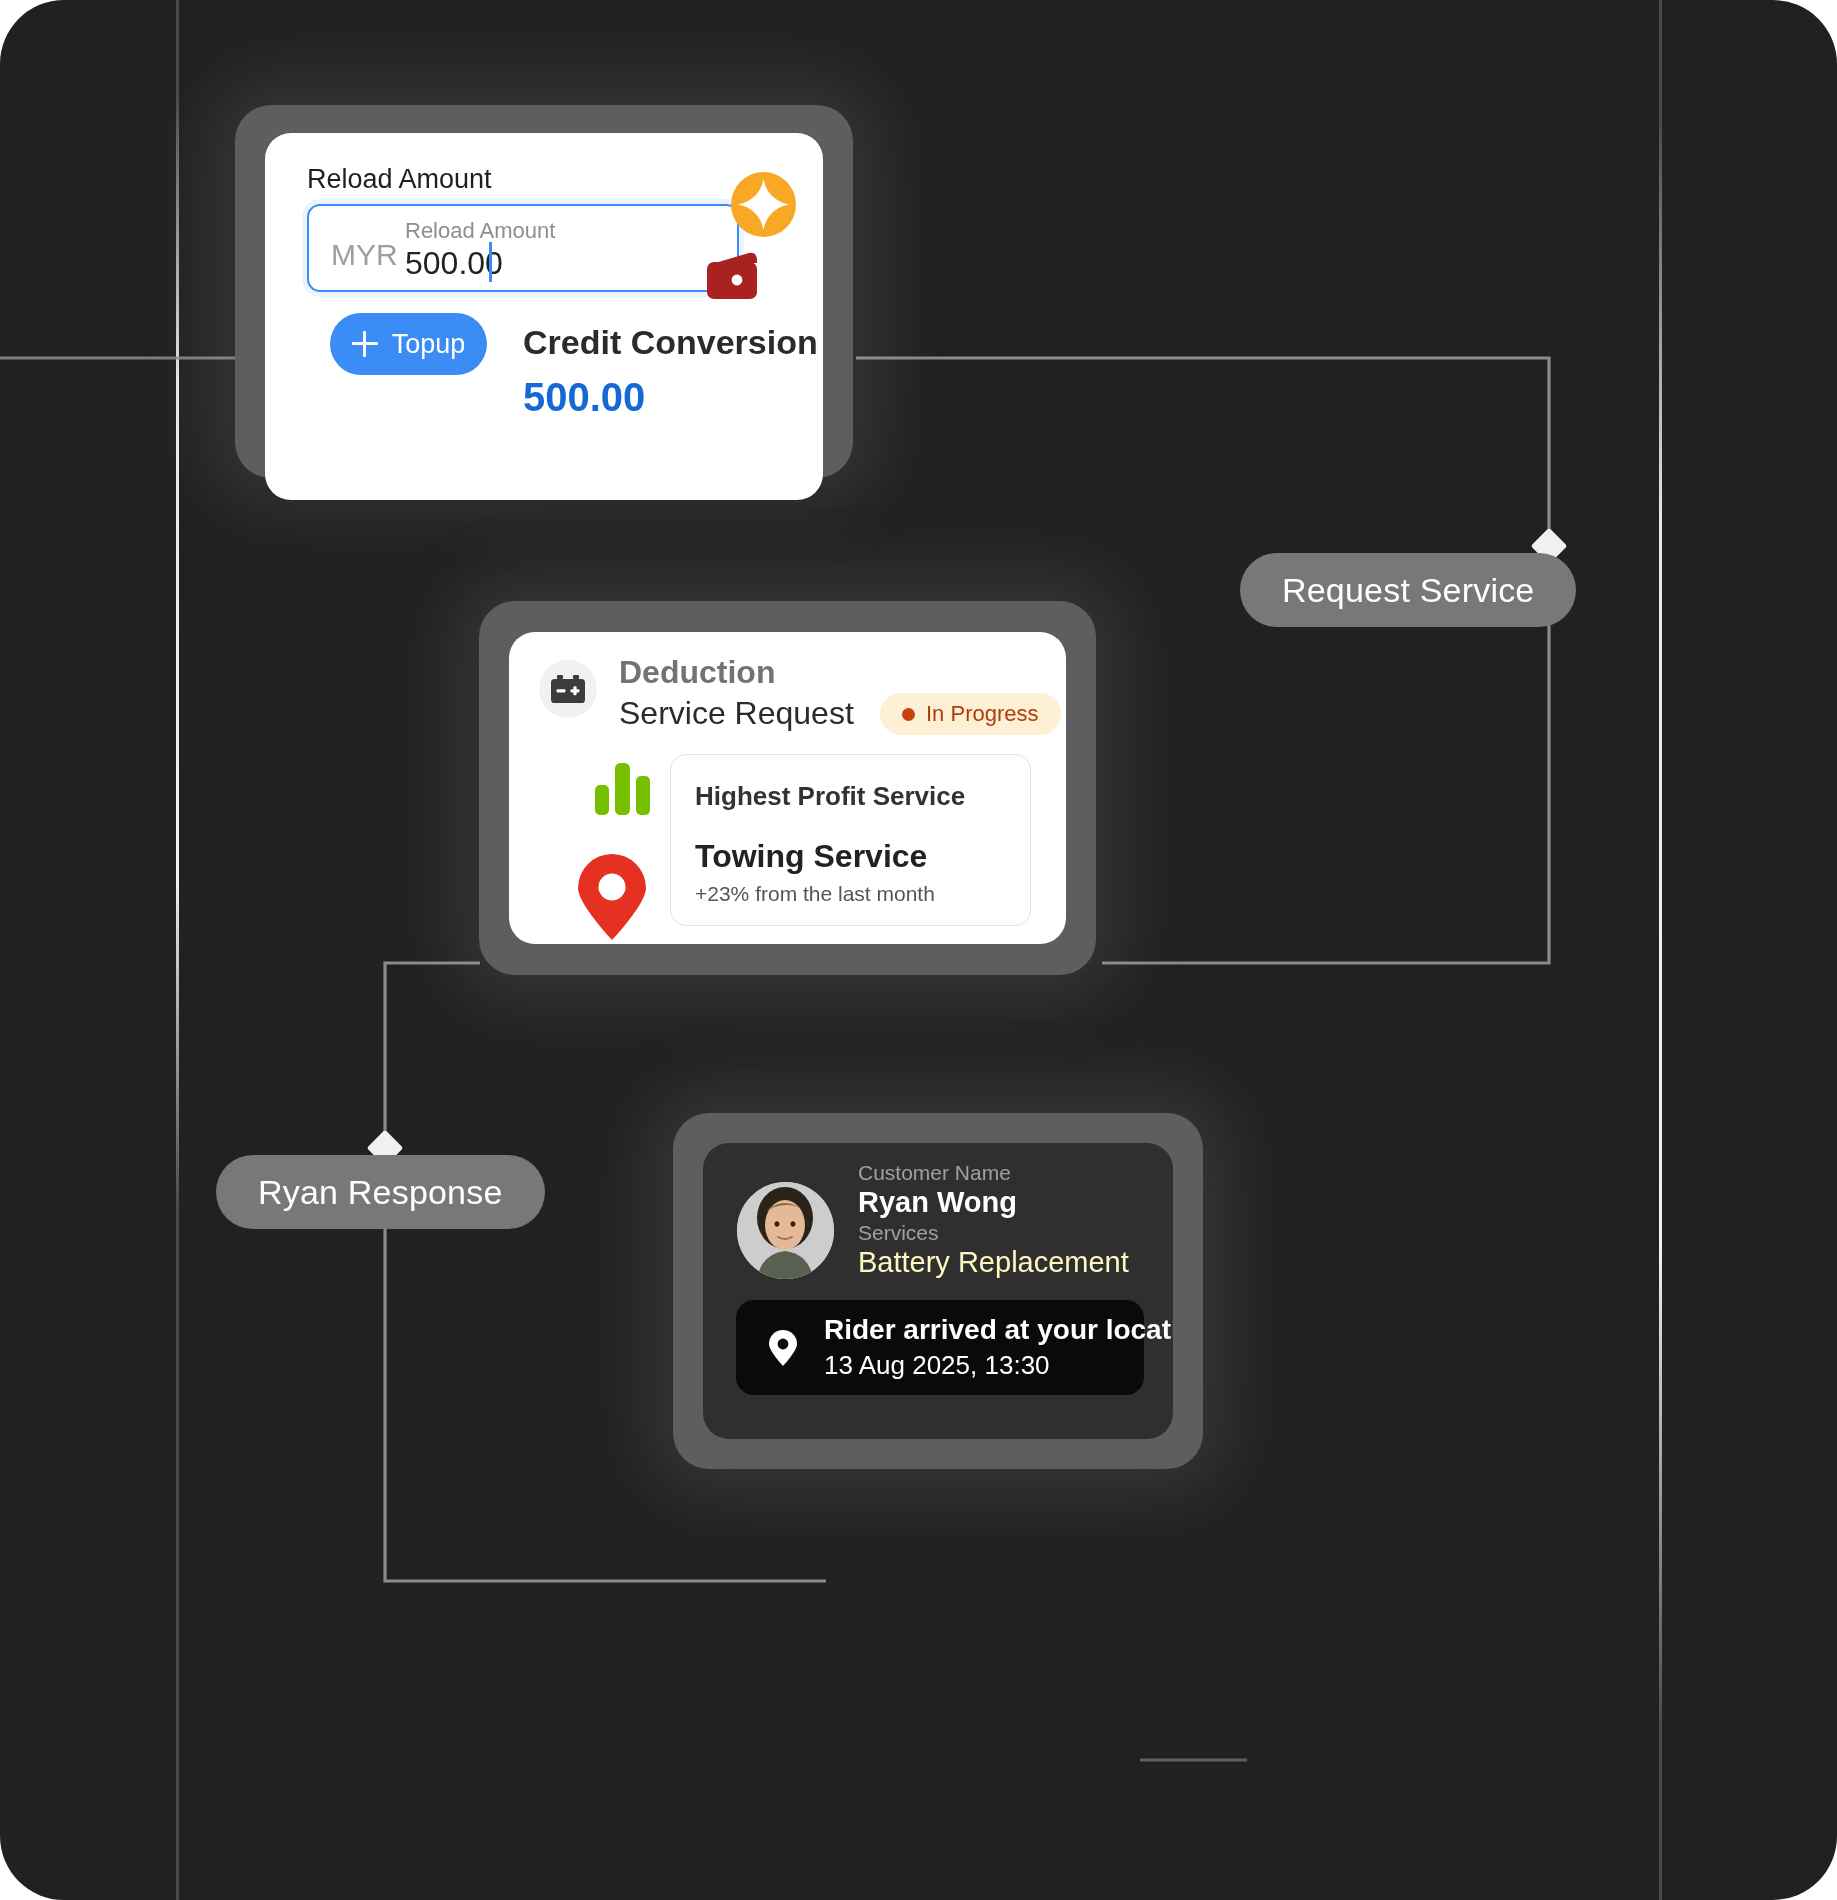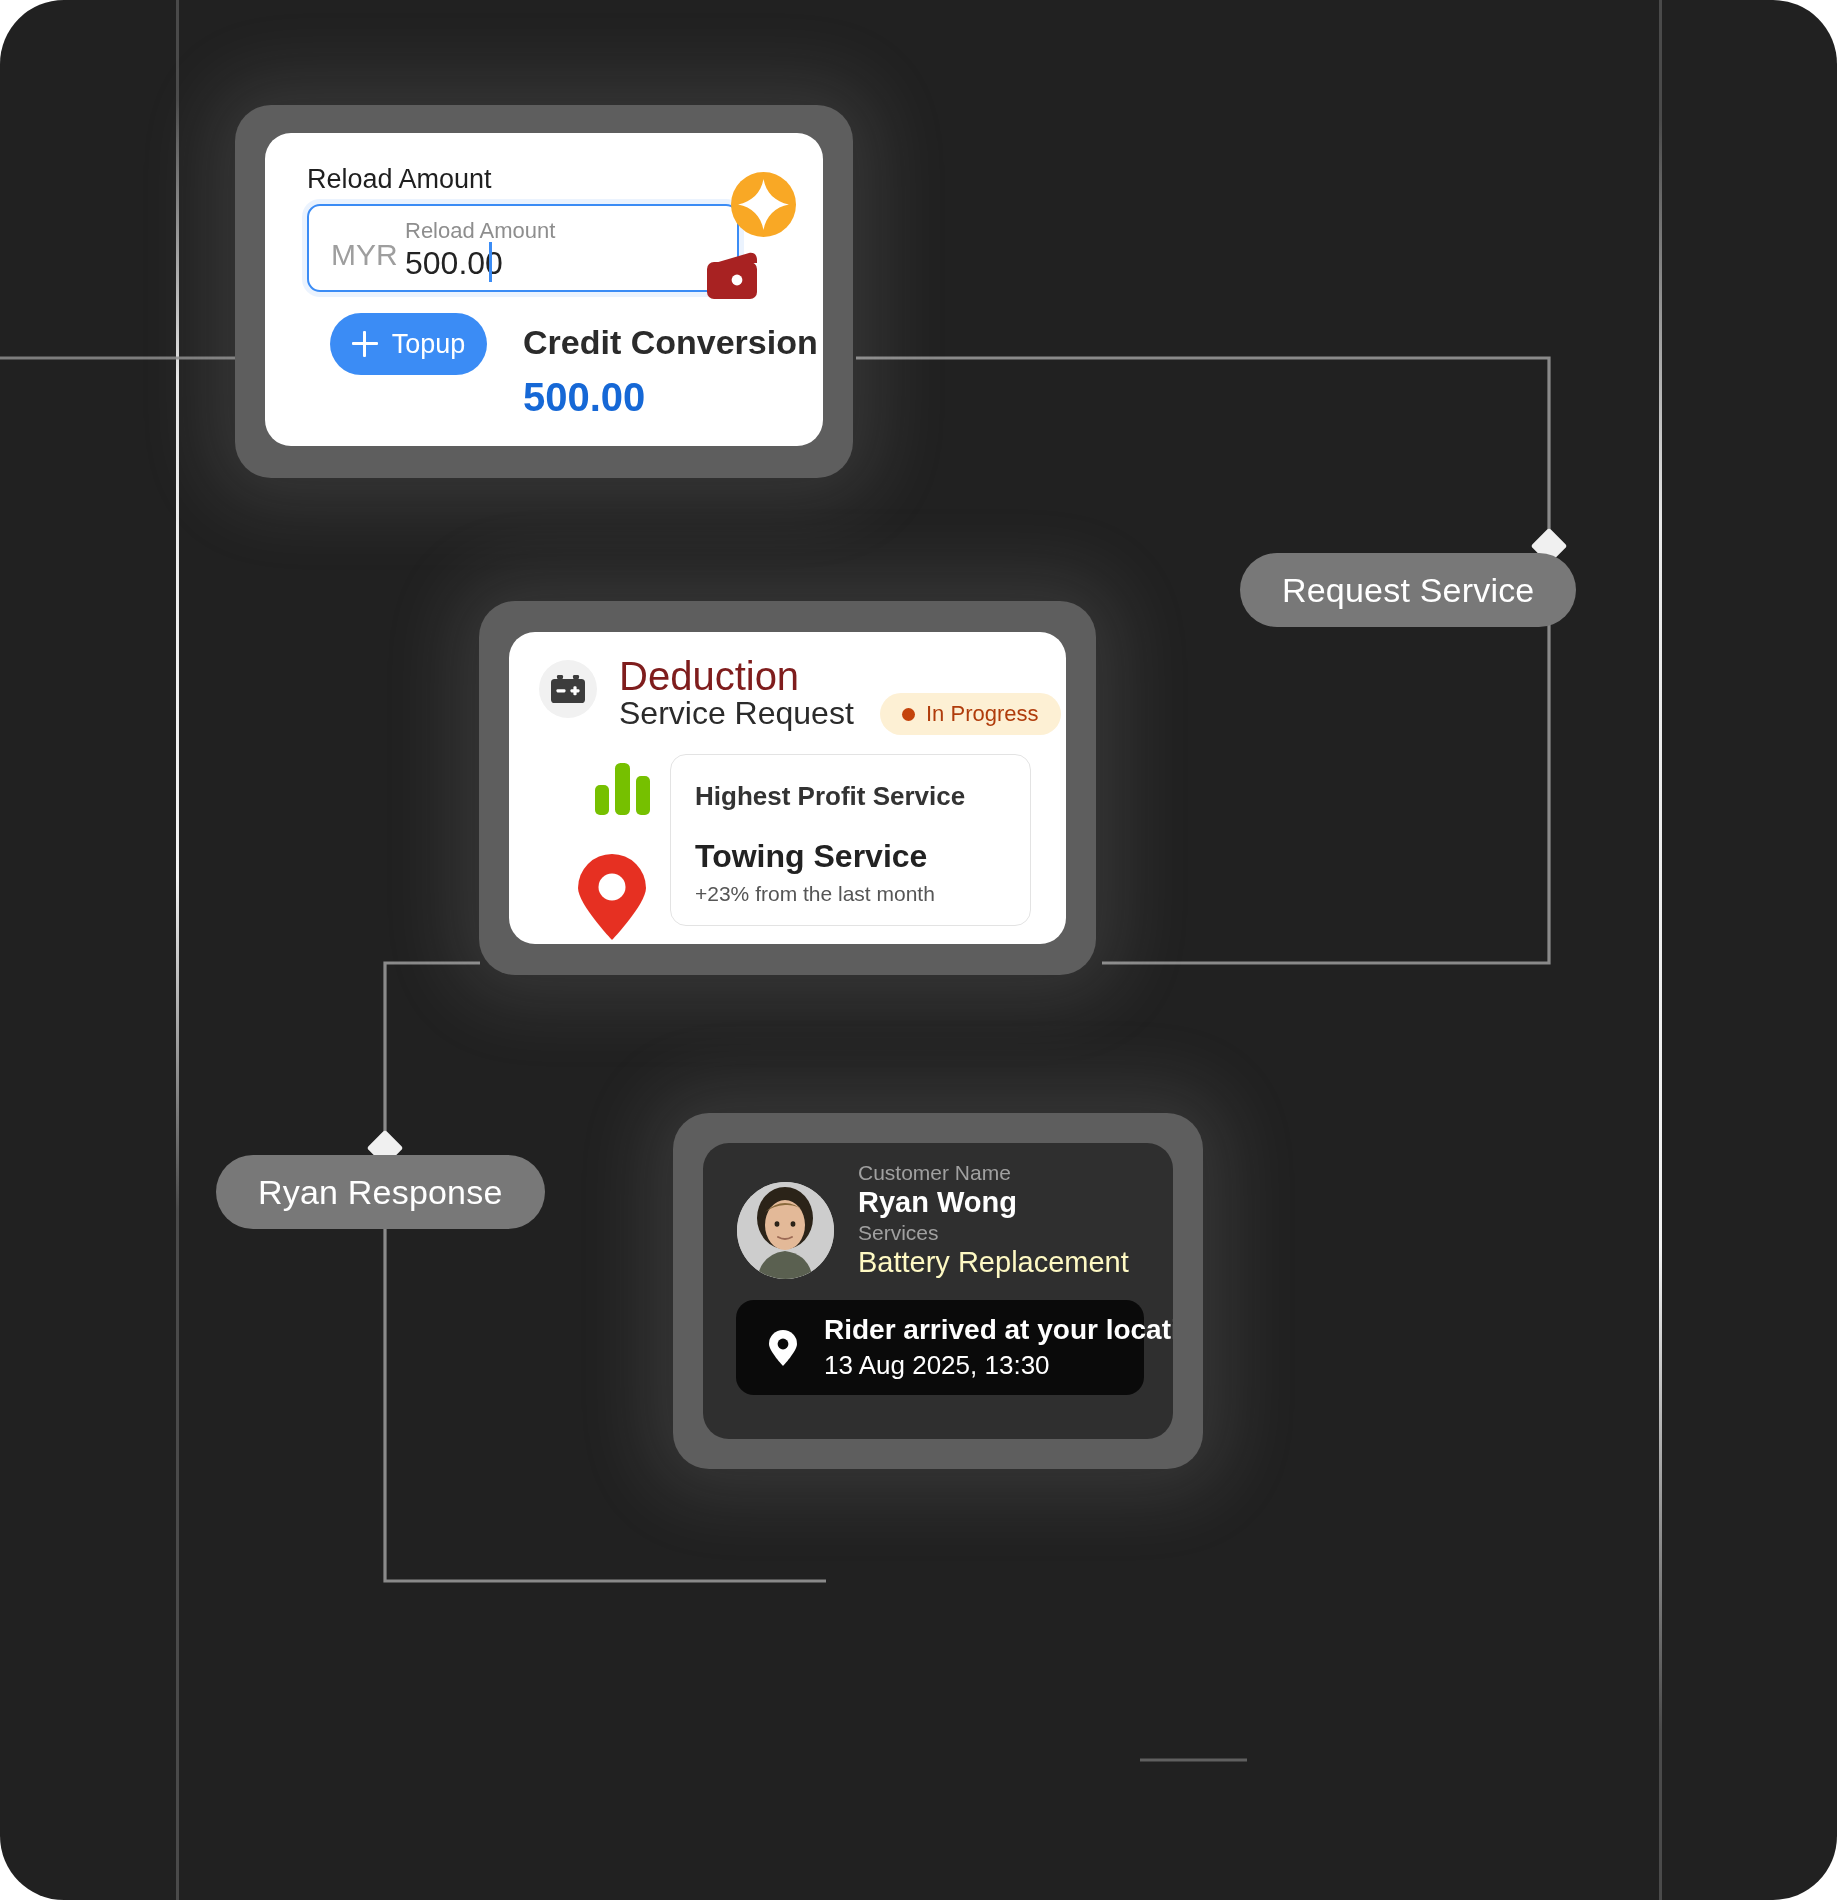--- a/index.html
+++ b/index.html
@@ -74,21 +74,21 @@
     position: absolute;
     background: #ffffff;
     border-radius: 26px;
     overflow: hidden;
   }
   .card.dark-card {
     background: #2f2f2f;
   }
 
   
-  #card1 { left: 265px; top: 133px; width: 558px; height: 313px; }
+  #card1 { left: 265px; top: 133px; width: 558px; height: 367px; }
   .c1-label {
     position: absolute; left: 42px; top: 31px;
     font-size: 27px; color: #1f1f1f;
   }
   .c1-input {
     position: absolute; left: 42px; top: 71px;
     width: 432px; height: 88px;
     border: 2.5px solid #3b8cf5;
     border-radius: 13px;
     background: #fff;
@@ -154,21 +154,21 @@
   #card2 { left: 509px; top: 632px; width: 557px; height: 312px; }
   .c2-batt-circle {
     position: absolute; left: 30px; top: 28px;
     width: 58px; height: 58px;
     border-radius: 50%;
     background: #f1f1f1;
     display: flex; align-items: center; justify-content: center;
   }
   .c2-deduction {
     position: absolute; left: 110px; top: 22px;
-    font-size: 40px; font-weight: normal; color: #7f1d1d;
+    font-size: 32px; font-weight: bold; color: #737373;
   }
   .c2-servicereq {
     position: absolute; left: 110px; top: 63px;
     font-size: 32px; color: #2b2b2b;
   }
   .c2-badge {
     position: absolute; left: 371px; top: 61px;
     height: 42px; padding: 0 22px;
     border-radius: 21px;
     background: #fdf0d4;

